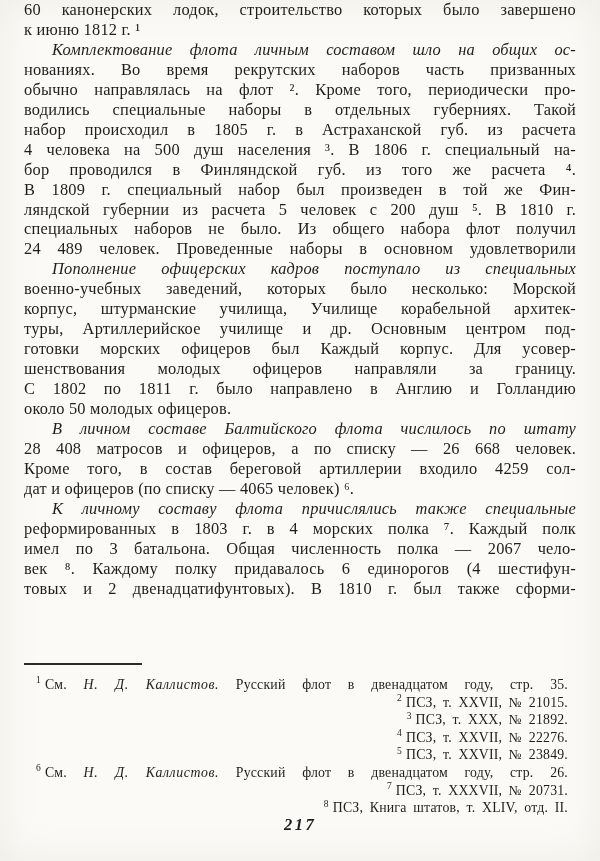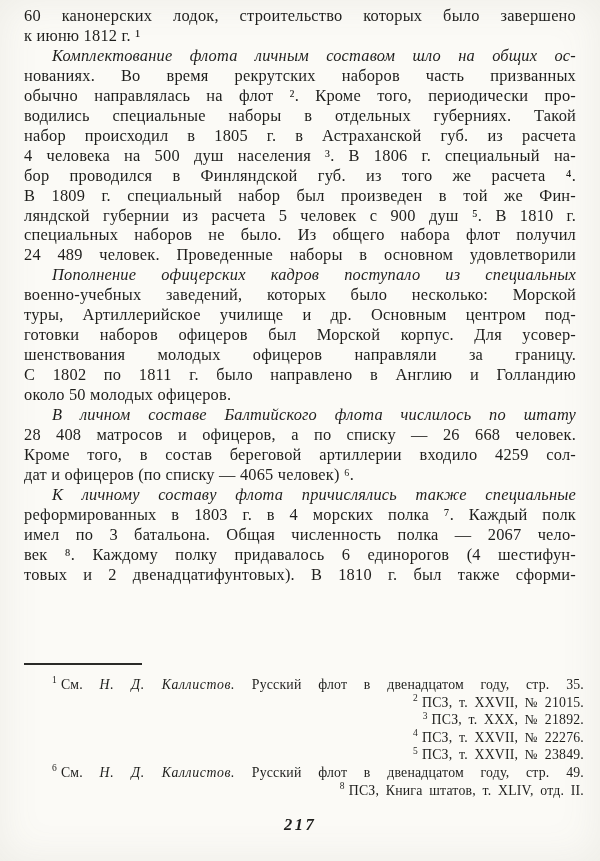--- a/index.html
+++ b/index.html
@@ -13,21 +13,21 @@
     height: 861px;
     background: #fbfaf6;
     font-family: "Liberation Serif", serif;
     color: #1e1e1c;
     overflow: hidden;
     box-shadow: inset 0 0 40px rgba(120,115,100,0.10);
   }
   .textblock {
     position: absolute;
     left: 24px;
-    top: 6px;
+    top: 0;
     width: 552px;
   }
   .line {
     font-size: 16.4px;
     line-height: 19.95px;
     letter-spacing: 0.2px;
     text-align: justify;
     text-align-last: justify;
     -moz-text-align-last: justify;
     white-space: normal;
@@ -44,21 +44,21 @@
   .fn-sep {
     position: absolute;
     left: 24px;
     top: 663px;
     width: 118px;
     height: 0;
     border-top: 2px solid #2a2a28;
   }
   .footnotes {
     position: absolute;
-    left: 32px;
+    left: 16px;
     top: 676px;
     width: 552px;
   }
   .footnote {
     font-size: 13.8px;
     line-height: 17.6px;
     letter-spacing: 0.2px;
     word-spacing: 3px;
     text-indent: 20px;
     text-align: right;
@@ -101,29 +101,30 @@
       </div>
       <div>
         <div class="line indent">Комплектование флота личным составом шло на общих ос-</div>
         <div class="line">нованиях. Во время рекрутских наборов часть призванных</div>
         <div class="line">обычно направлялась на флот ². Кроме того, периодически про-</div>
         <div class="line">водились специальные наборы в отдельных губерниях. Такой</div>
         <div class="line">набор происходил в 1805 г. в Астраханской губ. из расчета</div>
         <div class="line">4 человека на 500 душ населения ³. В 1806 г. специальный на-</div>
         <div class="line">бор проводился в Финляндской губ. из того же расчета ⁴.</div>
         <div class="line">В 1809 г. специальный набор был произведен в той же Фин-</div>
-        <div class="line">ляндской губернии из расчета 5 человек с 900 душ ⁵. В 1810 г.</div>
+        <div class="line">ляндской губернии из расчета 5 человек с 200 душ ⁵. В 1810 г.</div>
         <div class="line">специальных наборов не было. Из общего набора флот получил</div>
         <div class="line">24 489 человек. Проведенные наборы в основном удовлетворили</div>
       </div>
       <div>
         <div class="line indent">Пополнение офицерских кадров поступало из специальных</div>
         <div class="line">военно-учебных заведений, которых было несколько: Морской</div>
+        <div class="line">корпус, штурманские училища, Училище корабельной архитек-</div>
         <div class="line">туры, Артиллерийское училище и др. Основным центром под-</div>
-        <div class="line">готовки наборов офицеров был Морской корпус. Для усовер-</div>
+        <div class="line">готовки морских офицеров был Каждый корпус. Для усовер-</div>
         <div class="line">шенствования молодых офицеров направляли за границу.</div>
         <div class="line">С 1802 по 1811 г. было направлено в Англию и Голландию</div>
         <div class="line noj">около 50 молодых офицеров.</div>
       </div>
       <div>
         <div class="line indent">В личном составе Балтийского флота числилось по штату</div>
         <div class="line">28 408 матросов и офицеров, а по списку — 26 668 человек.</div>
         <div class="line">Кроме того, в состав береговой артиллерии входило 4259 сол-</div>
         <div class="line noj">дат и офицеров (по списку — 4065 человек) ⁶.</div>
       </div>
@@ -135,17 +136,18 @@
         <div class="line">товых и 2 двенадцатифунтовых). В 1810 г. был также сформи-</div>
       </div>
     </div>
   <div class="fn-sep"></div>
   <div class="footnotes">
       <div class="footnote stretch"><sup>1</sup><span>См. </span><span class="fn-author">Н. Д. Каллистов.</span><span> Русский флот в двенадцатом году, стр. 35.</span></div>
       <div class="footnote"><sup>2</sup><span>ПСЗ, т. XXVII, № 21015.</span></div>
       <div class="footnote"><sup>3</sup><span>ПСЗ, т. XXX, № 21892.</span></div>
       <div class="footnote"><sup>4</sup><span>ПСЗ, т. XXVII, № 22276.</span></div>
       <div class="footnote"><sup>5</sup><span>ПСЗ, т. XXVII, № 23849.</span></div>
-      <div class="footnote stretch"><sup>6</sup><span>См. </span><span class="fn-author">Н. Д. Каллистов.</span><span> Русский флот в двенадцатом году, стр. 49.</span></div>
+      <div class="footnote stretch"><sup>6</sup><span>См. </span><span class="fn-author">Н. Д. Каллистов.</span><span> Русский флот в двенадцатом году, стр. 26.</span></div>
+      <div class="footnote"><sup>7</sup><span>ПСЗ, т. XXXVII, № 20731.</span></div>
       <div class="footnote"><sup>8</sup><span>ПСЗ, Книга штатов, т. XLIV, отд. II.</span></div>
     </div>
   <div class="page-number">217</div>
 </div>
 
 </body></html>

